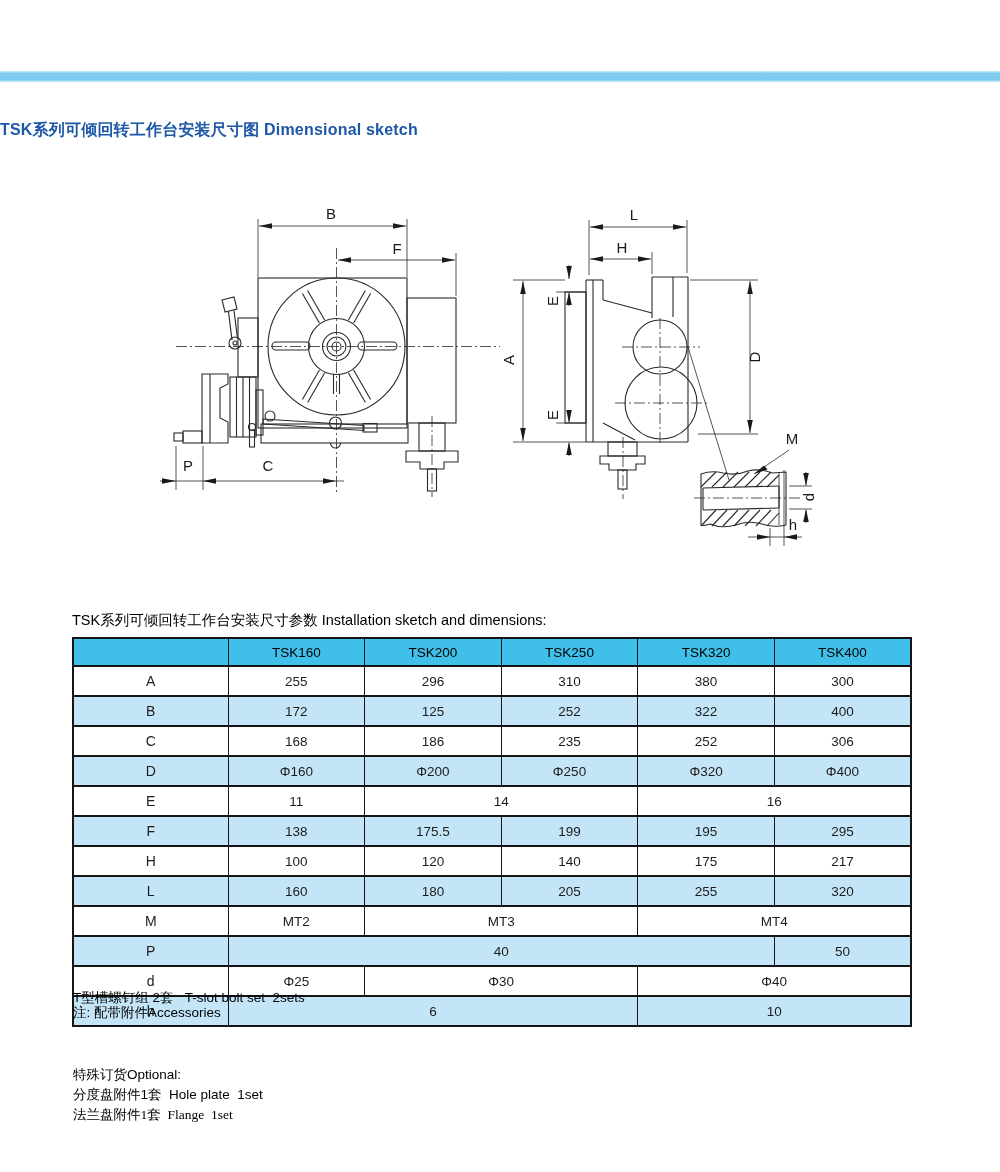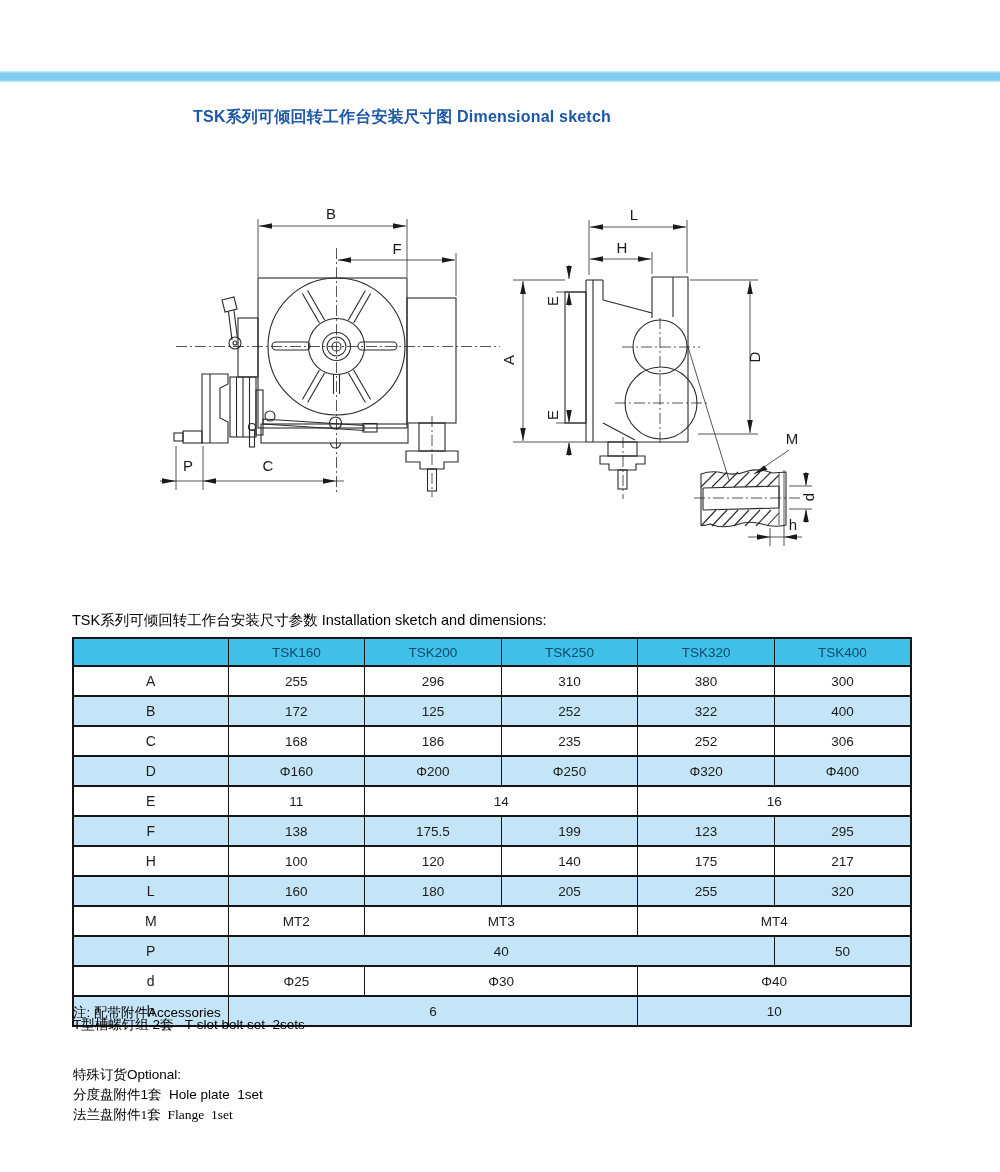--- a/index.html
+++ b/index.html
@@ -5,21 +5,21 @@
   html,body { margin:0; padding:0; background:#fff; }
   .page {
     position:relative; width:1000px; height:1172px; background:#ffffff;
     font-family:"Liberation Sans","DejaVu Sans",sans-serif; color:#1c1c1c; overflow:hidden;
   }
   .top-bar {
     position:absolute; top:71px; left:0; width:1000px; height:11px;
     background:linear-gradient(to bottom,#cdeef9 0%,#7ecdf0 22%,#7ecdf0 80%,#cdeef9 100%);
   }
   .doc-title {
-    position:absolute; top:107px; left:0; width:804px; text-align:center;
+    position:absolute; top:120px; left:0; width:804px; text-align:left;
     font-size:16px; font-weight:600; color:var(--title-color,#1d57a7); letter-spacing:0.2px;
   }
   .sketch-svg { position:absolute; top:0; left:0; }
   .sketch-svg line, .sketch-svg path, .sketch-svg rect, .sketch-svg circle {
     fill:none; stroke:#2a2a2a; stroke-width:1.1;
   }
   .sketch-svg .thin  { stroke-width:0.8; }
   .sketch-svg .cline { stroke-width:0.8; stroke-dasharray:11 3 2 3; }
   .sketch-svg .arr   { fill:#1a1a1a; stroke:none; }
   .sketch-svg text   { fill:#1a1a1a; stroke:none; font-size:15px; }
@@ -29,25 +29,25 @@
   }
   .dim-table {
     position:absolute; top:637px; left:72px; width:840px;
     border-collapse:collapse; table-layout:fixed;
     border:2.6px solid #151515; font-size:13.5px;
   }
   .dim-table th, .dim-table td {
     border:1.4px solid #151515; border-top-width:2.1px; border-bottom-width:2.1px;
     text-align:center; vertical-align:middle; padding:0; height:28px; color:#1c1c1c;
   }
-  .dim-table thead th { background:var(--header-bg,#40bfe8); height:26px; font-weight:normal; color:#0c4a6e; }
+  .dim-table thead th { background:var(--header-bg,#40bfe8); height:26px; font-weight:normal; color:#000000; }
   .dim-table tr.alt td { background:var(--alt-row-bg,#c3e5f7); }
   .dim-table td.rowlabel { font-size:14px; }
   .notes { position:absolute; left:73px; font-size:13.5px; color:#000; white-space:pre; }
-  .n1 { top:1004px; } .n2 { top:1016px;text-align:center; }
+  .n1 { top:1004px; } .n2 { top:989px;text-align:center; }
   .n3 { top:1066px; } .n4 { top:1086px; } .n5 { top:1106px;font-family:Liberation Serif, serif; }
 </style>
 </head>
 <body>
 
 <div class="page" style="--title-color: #1D57A7; --header-bg: #40BFE8; --alt-row-bg: #C3E5F7;">
 
   <div class="top-bar"></div>
 
   <div class="doc-title">TSK系列可倾回转工作台安装尺寸图 Dimensional sketch</div>
@@ -311,21 +311,21 @@
           <td class="rowlabel">E</td>
           <td>11</td>
           <td colspan="2">14</td>
           <td colspan="2">16</td>
         </tr>
         <tr class="alt">
           <td class="rowlabel">F</td>
           <td>138</td>
           <td>175.5</td>
           <td>199</td>
-          <td>123</td>
+          <td>195</td>
           <td>295</td>
         </tr>
         <tr>
           <td class="rowlabel">H</td>
           <td>100</td>
           <td>120</td>
           <td>140</td>
           <td>175</td>
           <td>217</td>
         </tr>

